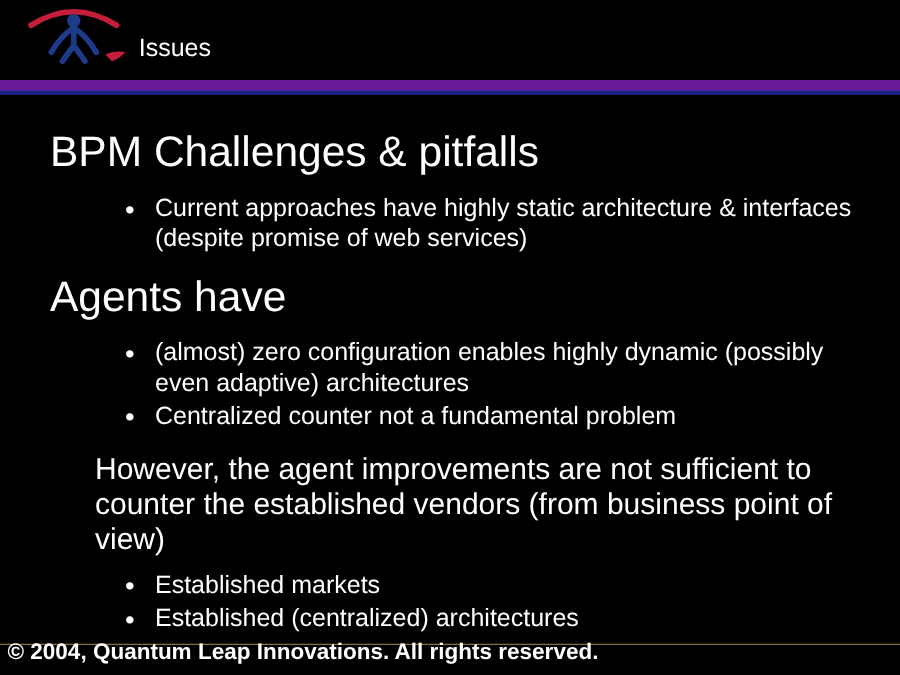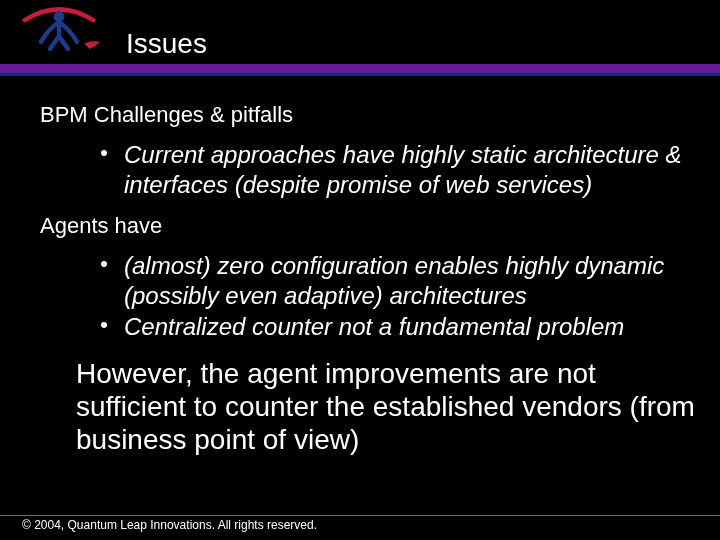--- a/index.html
+++ b/index.html
@@ -18,84 +18,84 @@
   .logo {
     position: absolute;
     left: 14px;
     top: 4px;
     width: 90px;
     height: 54px;
   }
   .logo svg { width: 100%; height: 100%; }
   .title {
     position: absolute;
-    left: 126px;
+    left: 111px;
     top: 28px;
-    font-size: 28px;
+    font-size: 20px;
     font-weight: normal;
     color: #fff;
   }
   .divider {
     height: 16px;
     width: 100%;
   }
   .divider .bar-purple { height: 8px; background: #6a1b9a; }
   .divider .bar-blue { height: 4px; background: #1a237e; border-top: 1px solid #4527a0;}
   .content {
     padding: 22px 20px 0 40px;
   }
   .section-heading {
-    font-size: 22px;
+    font-size: 34px;
     font-weight: normal;
     margin-bottom: 12px;
     line-height: 1.2;
   }
   .body-para {
-    font-size: 28px;
+    font-size: 24px;
     font-weight: normal;
     line-height: 1.18;
     padding-left: 36px;
     margin-top: 16px;
     margin-bottom: 10px;
   }
   ul.bullets {
     list-style: none;
     padding-left: 60px;
     margin-bottom: 14px;
   }
   ul.bullets li {
     position: relative;
-    font-size: 24px;
+    font-size: 20px;
     line-height: 1.22;
     padding-left: 24px;
     margin-bottom: 2px;
-    font-style: italic;
   }
   ul.bullets li::before {
     content: "•";
     position: absolute;
     left: 0;
     top: 0;
     font-size: 22px;
     color: #fff;
   }
   .footer-line {
     position: absolute;
     left: 0;
     right: 0;
     bottom: 24px;
     height: 1px;
     background: #8a6d3b;
   }
   .copyright {
     position: absolute;
-    left: 22px;
+    left: 6px;
     bottom: 8px;
-    font-size: 12px;
+    font-size: 18px;
     color: #fff;
+    font-weight: bold;
   }
 </style>
 </head>
 <body>
 
 <div class="header">
   <div class="logo">
     <svg viewBox="0 0 100 60">
       <path d="M 12 18 Q 50 -6 88 18" stroke="#c41e3a" stroke-width="5" fill="none" stroke-linecap="round"></path>
       <circle cx="50" cy="14" r="6" fill="#1e3a8a"></circle>
@@ -118,17 +118,21 @@
     <li>Current approaches have highly static architecture &amp; interfaces (despite promise of web services)</li>
   </ul>
 
   <div class="section-heading">Agents have</div>
   <ul class="bullets">
     <li>(almost) zero configuration enables highly dynamic (possibly even adaptive) architectures</li>
     <li>Centralized counter not a fundamental problem</li>
   </ul>
 
   <div class="body-para">However, the agent improvements are not sufficient to counter the established vendors (from business point of view)</div>
+  <ul class="bullets">
+    <li>Established markets</li>
+    <li>Established (centralized) architectures</li>
+  </ul>
 
 </div>
 
 <div class="footer-line"></div>
 <div class="copyright">© 2004, Quantum Leap Innovations. All rights reserved.</div>
 
 </body></html>

